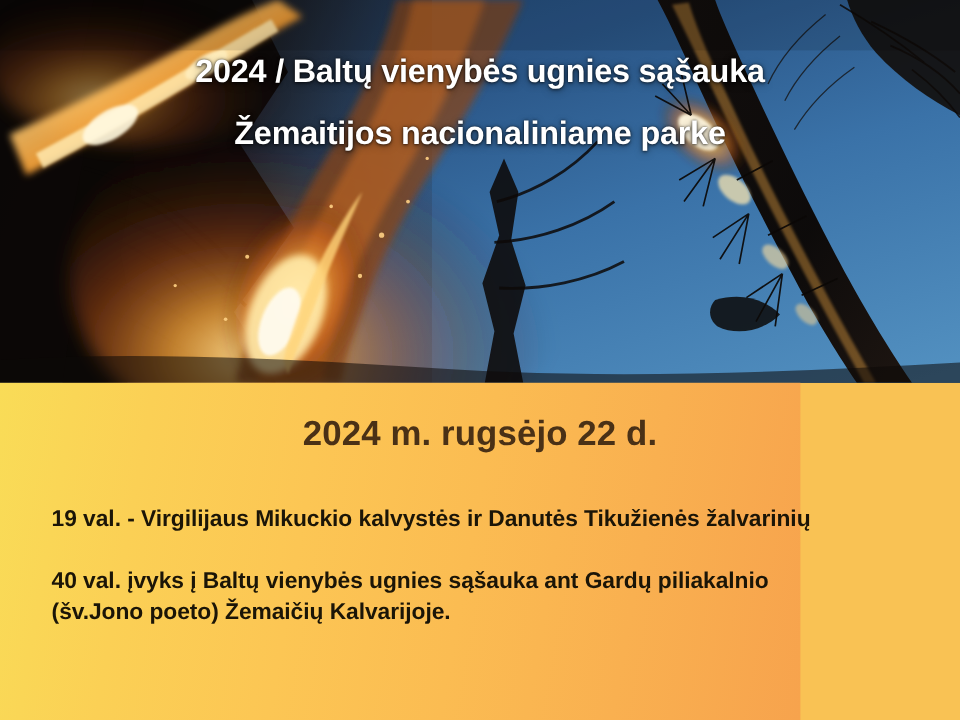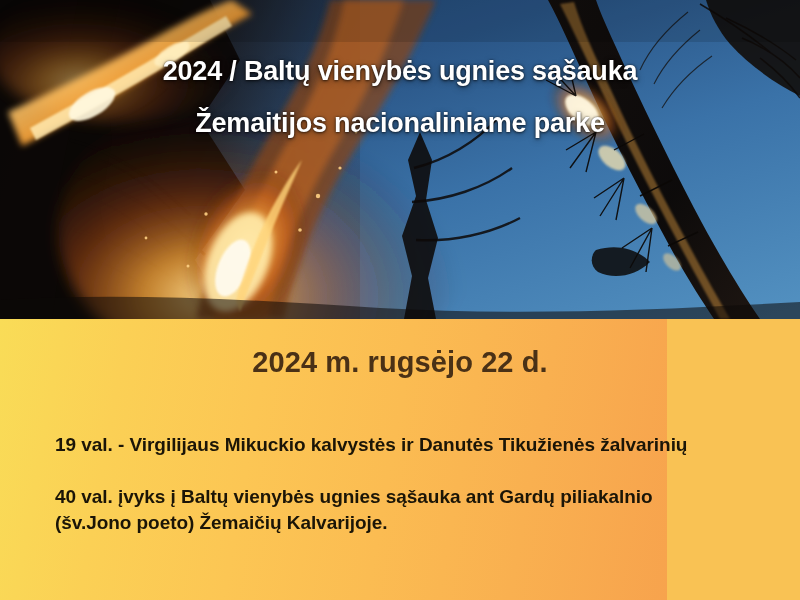--- a/index.html
+++ b/index.html
@@ -50,21 +50,20 @@
   }
   .title-line {
     display: block;
     color: #ffffff;
     font-weight: bold;
     letter-spacing: -0.2px;
     text-shadow:
       0 0 2px rgba(0,0,0,.55),
       0 1px 3px rgba(0,0,0,.55),
       0 2px 7px rgba(0,0,0,.35);
-    margin-top: 12px;
   }
   .title-line-1 {
     font-size: 27px;
     line-height: 34px;
   }
   .title-line-2 {
     font-size: 27px;
     line-height: 34px;
     margin-top: 18px;
   }
@@ -105,21 +104,21 @@
     top: 101px;
     width: 730px;
     color: #1b1507;
   }
 
   .para {
     font-size: 19px;
     line-height: 26px;
     font-weight: bold;
     letter-spacing: -0.05px;
-    margin: 12px;
+    margin: 0;
   }
   .para + .para {
     margin-top: 26px;
   }
   .para-line {
     display: block;
     white-space: nowrap;
   }
 </style>
 </head>

